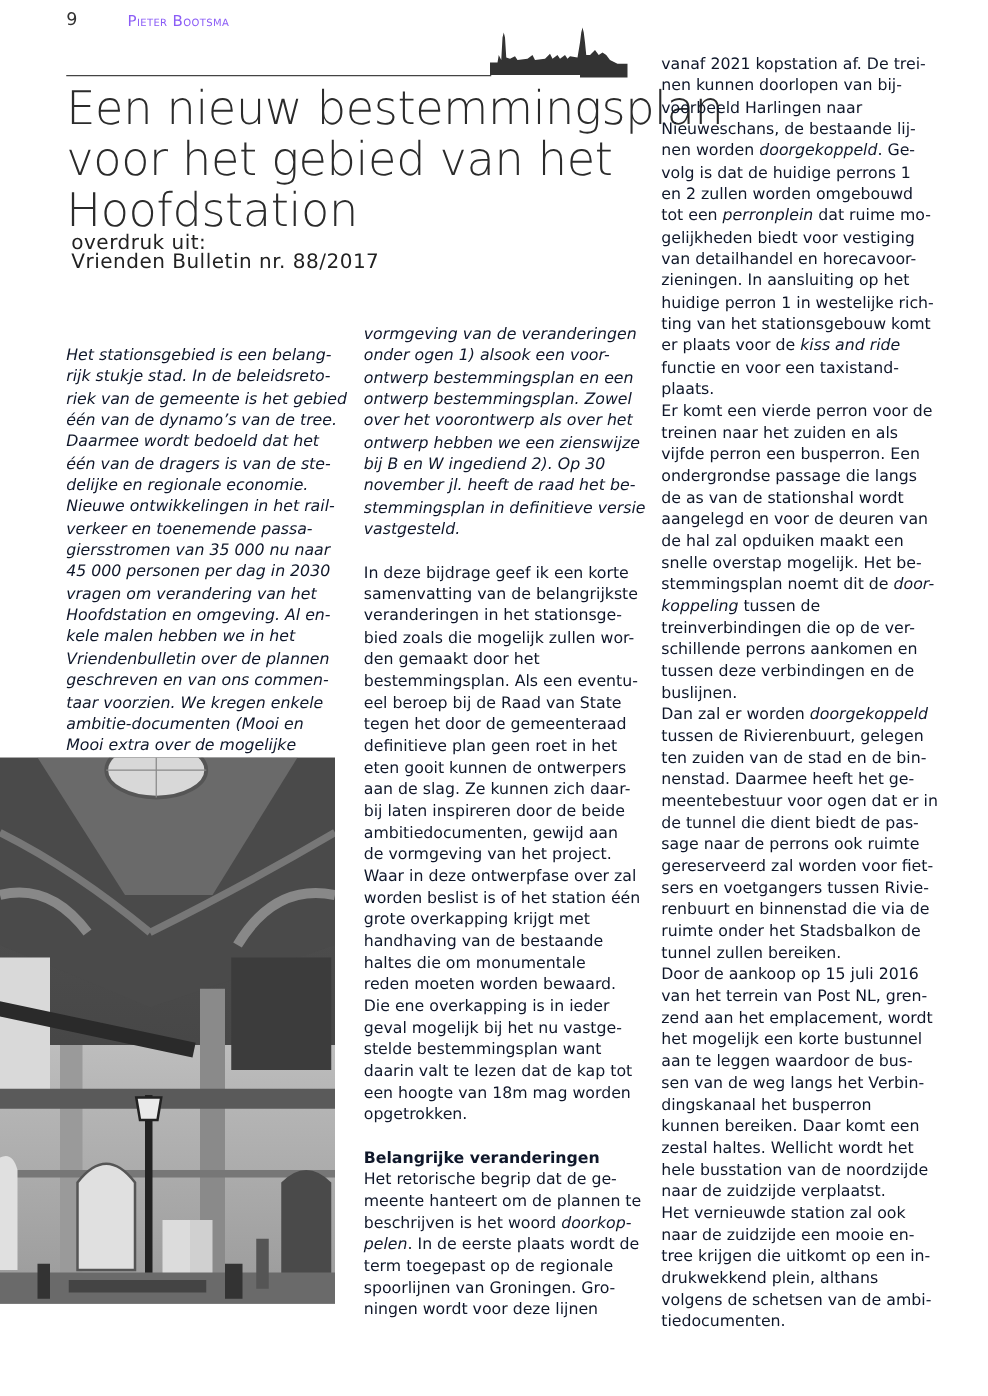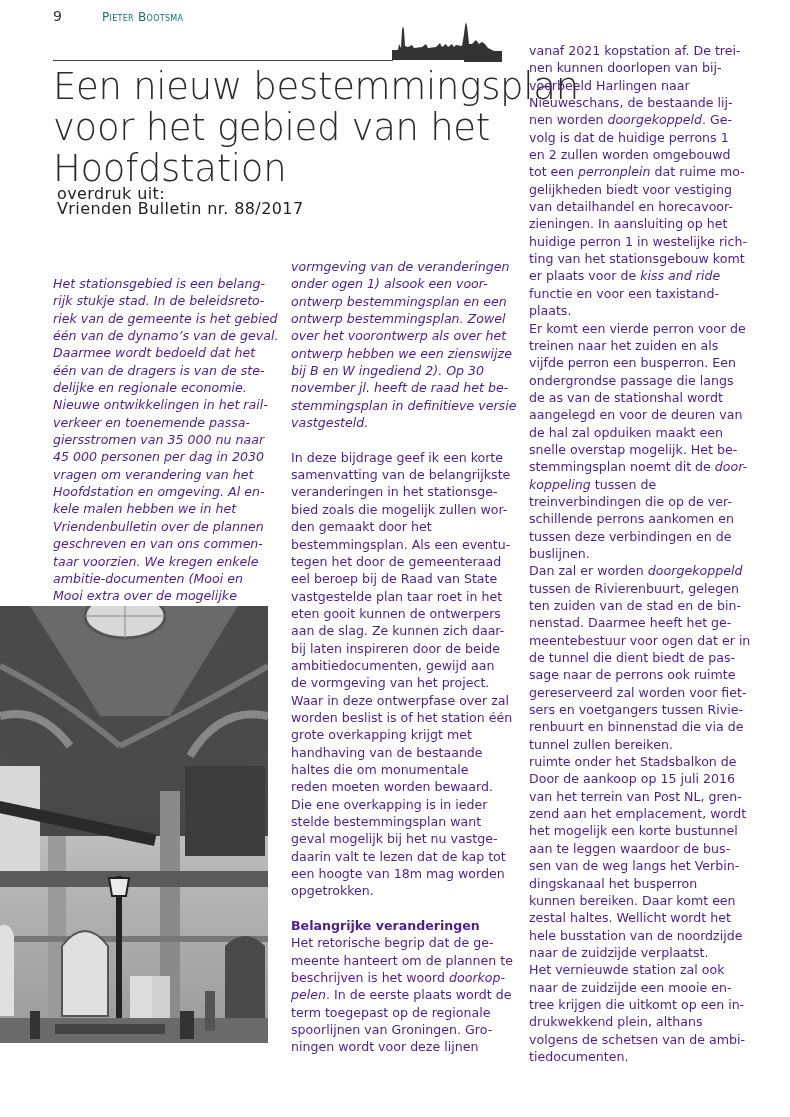--- a/index.html
+++ b/index.html
@@ -1,32 +1,32 @@
 <!DOCTYPE html>
 <html><head>
 <meta charset="utf-8">
 <style>
   html, body { margin: 0; padding: 0; background: #ffffff; }
   body {
     width: 790px; height: 1117px; position: relative; overflow: hidden;
     font-family: "DejaVu Sans", sans-serif; color: #2a2a2a;
   }
   .header-num { position: absolute; left: 53px; top: 8px; font-size: 14px; color: #333; }
-  .header-author { position: absolute; left: 102px; top: 10px; font-size: 12px; letter-spacing: 0.3px; color: #0f766e; font-variant: small-caps; }
+  .header-author { position: absolute; left: 102px; top: 10px; font-size: 12px; letter-spacing: 0.3px; color: #8b5cf6; font-variant: small-caps; }
   .header-rule { position: absolute; left: 53px; top: 60px; width: 340px; height: 1px; background: #444; }
   .skyline { position: absolute; left: 392px; top: 14px; width: 115px; height: 54px; }
   .title {
     position: absolute; left: 53px; top: 66px; width: 470px; margin: 0;
     font-family: "DejaVu Sans", sans-serif; font-weight: 200;
     font-size: 37px; line-height: 41px; color: #2b2b2b; letter-spacing: -0.3px;
   }
   .title span { display: block; white-space: nowrap; }
   .reprint { position: absolute; left: 57px; top: 186px; font-size: 16px; line-height: 15px; color: #222; letter-spacing: 0.4px; }
   .reprint span { display: block; }
-  .col { position: absolute; font-size: 12.6px; line-height: 17.35px; color: #4c1d95; }
+  .col { position: absolute; font-size: 12.6px; line-height: 17.35px; color: #0f172a; }
   .col .ln { display: block; white-space: nowrap; }
   .col1 { left: 53px; top: 258px; width: 222px; font-style: italic; margin-top: 17px; }
   .col2 { left: 291px; top: 258px; width: 222px; }
   .col3 { left: 529px; top: 42px; width: 225px; }
   .gap { display: block; height: 17.35px; }
   .subhead { font-weight: bold; display: block; white-space: nowrap; }
   em { font-style: italic; }
   .photo {
     position: absolute; left: 0; top: 606px; width: 268px; height: 437px;
     background: #8a8a8a; overflow: hidden;
@@ -49,21 +49,21 @@
 </h1>
 <div class="reprint">
   <span>overdruk uit:</span>
   <span>Vrienden Bulletin nr. 88/2017</span>
 </div>
 
 <div class="col col1" id="col1">
     <span class="ln">Het stationsgebied is een belang-</span>
     <span class="ln">rijk stukje stad. In de beleidsreto-</span>
     <span class="ln">riek van de gemeente is het gebied</span>
-    <span class="ln">één van de dynamo’s van de geval.</span>
+    <span class="ln">één van de dynamo’s van de tree.</span>
     <span class="ln">Daarmee wordt bedoeld dat het</span>
     <span class="ln">één van de dragers is van de ste-</span>
     <span class="ln">delijke en regionale economie.</span>
     <span class="ln">Nieuwe ontwikkelingen in het rail-</span>
     <span class="ln">verkeer en toenemende passa-</span>
     <span class="ln">giersstromen van 35 000 nu naar</span>
     <span class="ln">45 000 personen per dag in 2030</span>
     <span class="ln"> vragen om verandering van het</span>
     <span class="ln">Hoofdstation en omgeving. Al en-</span>
     <span class="ln">kele malen hebben we in het</span>
@@ -133,37 +133,37 @@
       <span class="ln">vastgesteld.</span>
     </div>
   <span class="gap"></span>
   <div id="col2b">
       <span class="ln">In deze bijdrage geef ik een korte</span>
       <span class="ln">samenvatting van de belangrijkste</span>
       <span class="ln">veranderingen in het stationsge-</span>
       <span class="ln">bied zoals die mogelijk zullen wor-</span>
       <span class="ln">den gemaakt door het</span>
       <span class="ln">bestemmingsplan. Als een eventu-</span>
+      <span class="ln">eel beroep bij de Raad van State</span>
       <span class="ln">tegen het door de gemeenteraad</span>
-      <span class="ln">eel beroep bij de Raad van State</span>
-      <span class="ln">vastgestelde plan taar roet in het</span>
+      <span class="ln">definitieve plan geen roet in het</span>
       <span class="ln">eten gooit kunnen de ontwerpers</span>
       <span class="ln">aan de slag. Ze kunnen zich daar-</span>
       <span class="ln">bij laten inspireren door de beide</span>
       <span class="ln">ambitiedocumenten, gewijd aan</span>
       <span class="ln">de vormgeving van het project.</span>
       <span class="ln">Waar in deze ontwerpfase over zal</span>
       <span class="ln">worden beslist is of het station één</span>
       <span class="ln">grote overkapping krijgt met</span>
       <span class="ln">handhaving van de bestaande</span>
       <span class="ln">haltes die om monumentale</span>
       <span class="ln">reden moeten worden bewaard.</span>
       <span class="ln">Die ene overkapping is in ieder</span>
+      <span class="ln">geval mogelijk bij het nu vastge-</span>
       <span class="ln">stelde bestemmingsplan want</span>
-      <span class="ln">geval mogelijk bij het nu vastge-</span>
       <span class="ln">daarin valt te lezen dat de kap tot</span>
       <span class="ln">een hoogte van 18m mag worden</span>
       <span class="ln">opgetrokken.</span>
     </div>
   <span class="gap"></span>
   <span class="subhead">Belangrijke veranderingen</span>
   <div>
     <span class="ln">Het retorische begrip dat de ge-</span>
     <span class="ln">meente hanteert om de plannen te</span>
     <span class="ln"><span>beschrijven is het woord </span><em>doorkop-</em></span>
@@ -208,22 +208,22 @@
   <span class="ln"><span>Dan zal er worden </span><em>doorgekoppeld</em></span>
   <span class="ln">tussen de Rivierenbuurt, gelegen</span>
   <span class="ln">ten zuiden van de stad en de bin-</span>
   <span class="ln">nenstad. Daarmee heeft het ge-</span>
   <span class="ln">meentebestuur voor ogen dat er in</span>
   <span class="ln">de tunnel die dient biedt de pas-</span>
   <span class="ln">sage naar de perrons ook ruimte</span>
   <span class="ln">gereserveerd zal worden voor fiet-</span>
   <span class="ln">sers en voetgangers tussen Rivie-</span>
   <span class="ln">renbuurt en binnenstad die via de</span>
+  <span class="ln">ruimte onder het Stadsbalkon de</span>
   <span class="ln">tunnel zullen bereiken.</span>
-  <span class="ln">ruimte onder het Stadsbalkon de</span>
   <span class="ln">Door de aankoop op 15 juli 2016</span>
   <span class="ln">van het terrein van Post NL, gren-</span>
   <span class="ln">zend aan het emplacement, wordt</span>
   <span class="ln">het mogelijk een korte bustunnel</span>
   <span class="ln">aan te leggen waardoor de bus-</span>
   <span class="ln">sen van de weg langs het Verbin-</span>
   <span class="ln">dingskanaal het busperron</span>
   <span class="ln">kunnen bereiken. Daar komt een</span>
   <span class="ln">zestal haltes. Wellicht wordt het</span>
   <span class="ln">hele busstation van de noordzijde</span>

